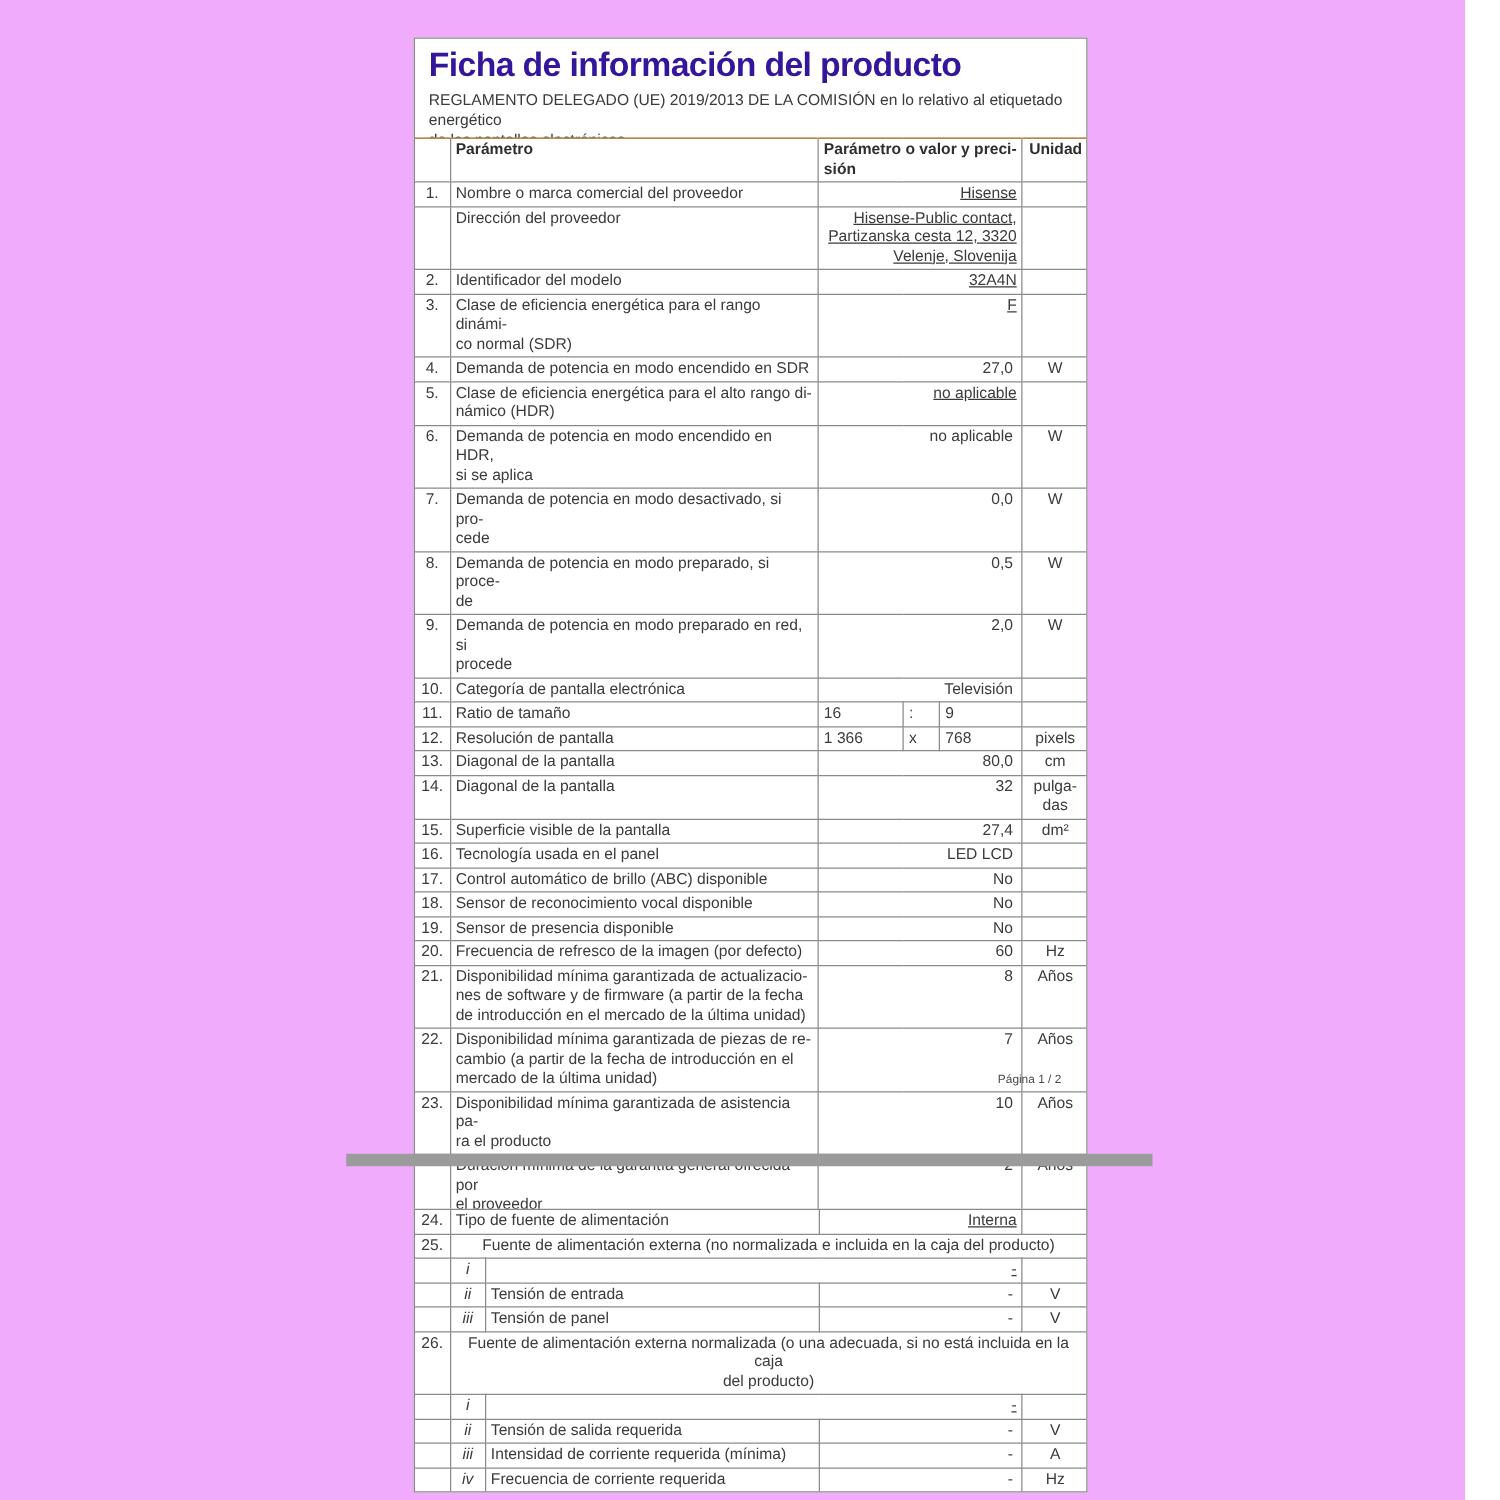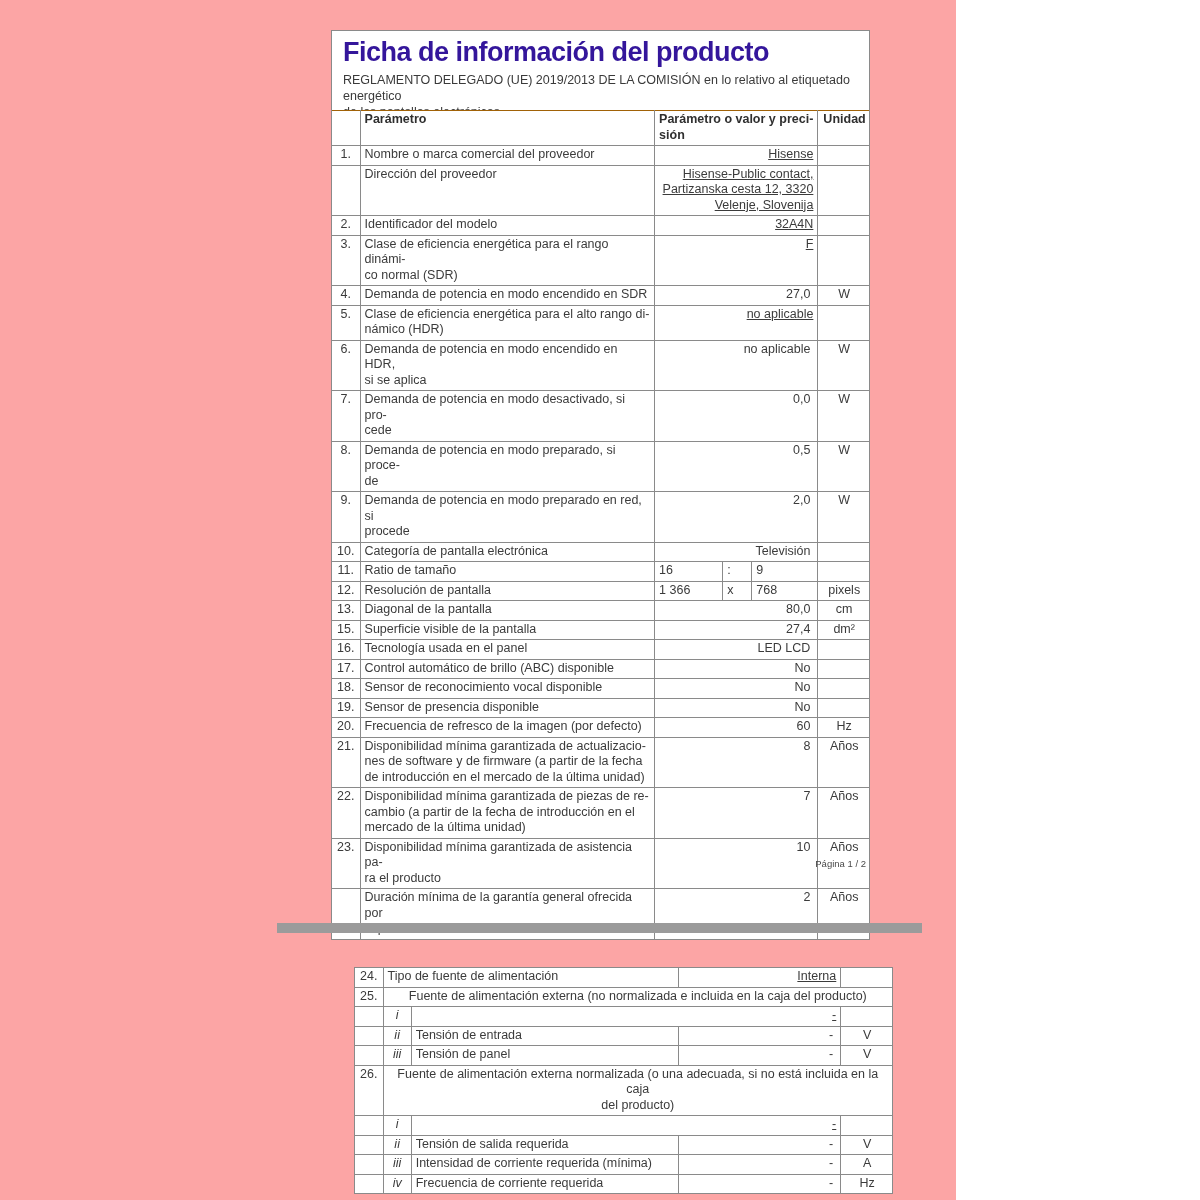--- a/index.html
+++ b/index.html
@@ -1,28 +1,28 @@
 <!DOCTYPE html>
 <html><head>
 <meta charset="utf-8">
 <style>
   * { box-sizing: border-box; margin: 0; padding: 0; }
   html, body {
     width: 1200px; height: 1200px; background: #ffffff;
     font-family: "Liberation Sans", sans-serif;
     color: #3b3b3b;
   }
-  #canvas { position: relative; width: 956px; height: 1200px; background: #fca5a5; overflow: hidden; }
+  #canvas { position: relative; width: 1172px; height: 1200px; background: #f0abfc; overflow: hidden; }
 
   .pagebox {
     position: absolute; left: 331px; width: 539px;
     background: #fff; border: 1px solid #8a8a8a;
   }
   #page1-box { top: 30px; }
-  #page2-box { top: 967px; margin-left: 23px; }
+  #page2-box { top: 967px; }
 
   .titlebox { height: 79px; padding: 5px 10px 0 11px; overflow: hidden; }
   .doc-title {
     font-size: 27px; line-height: 33px; font-weight: bold;
     color: #34169b; letter-spacing: -0.5px;
   }
   .doc-subtitle {
     margin-top: 3px; font-size: 12.5px; line-height: 16px;
     color: #3a3a3a; white-space: pre-line;
   }
@@ -43,21 +43,21 @@
   th { font-weight: bold; color: #2f2f2f; }
   .num  { text-align: center; padding-left: 1px; padding-right: 1px; }
   .roman { text-align: center; font-style: italic; padding-left: 1px; padding-right: 1px; }
   .al { text-align: right;  padding-left: 5px; text-decoration: underline; }
   .ar { text-align: right; padding-right: 7px; }
   .ac { text-align: left; }
   .unit { padding-left: 5px; }
   .lbl { padding-left: 4px; }
 
   #page1-footer {
-    position: absolute; left: 329px; top: 858px; width: 537px;
+    position: absolute; left: 312px; top: 858px; width: 537px;
     text-align: right; font-size: 9.5px; color: #4a4a4a;
   }
   #page-divider {
     position: absolute; left: 277px; top: 923px;
     width: 645px; height: 10px; background: #9b9b9b;
   }
 </style>
 </head>
 <body>
 
@@ -176,20 +176,27 @@
             <td class="ac">768</td>
             <td class="unit">pixels</td>
           </tr>
           <tr>
             <td class="num">13.</td>
             <td class="lbl">Diagonal de la pantalla</td>
             <td class="ar" colspan="3">80,0</td>
             <td class="unit">cm</td>
           </tr>
           <tr>
+            <td class="num">14.</td>
+            <td class="lbl">Diagonal de la pantalla</td>
+            <td class="ar" colspan="3">32</td>
+            <td class="unit">pulga-
+das</td>
+          </tr>
+          <tr>
             <td class="num">15.</td>
             <td class="lbl">Superficie visible de la pantalla</td>
             <td class="ar" colspan="3">27,4</td>
             <td class="unit">dm²</td>
           </tr>
           <tr>
             <td class="num">16.</td>
             <td class="lbl">Tecnología usada en el panel</td>
             <td class="ar" colspan="3">LED LCD</td>
             <td class="unit"></td>

